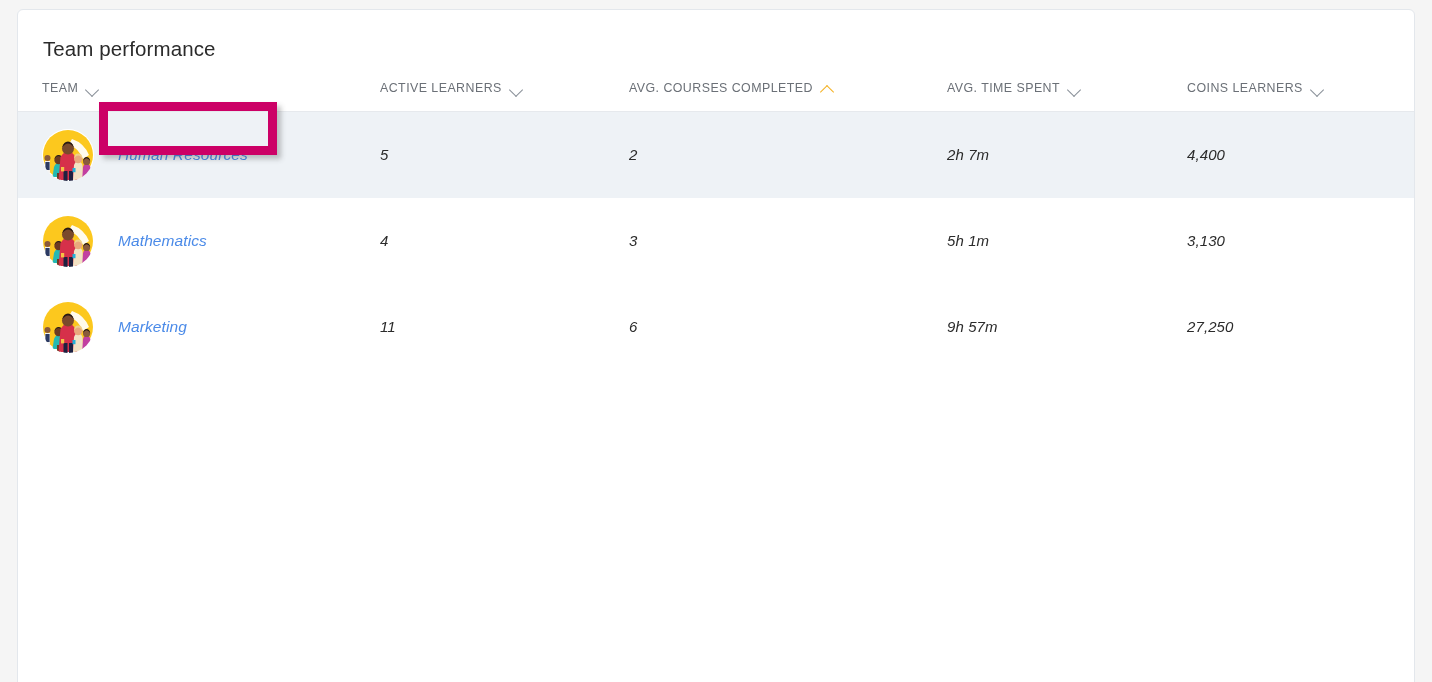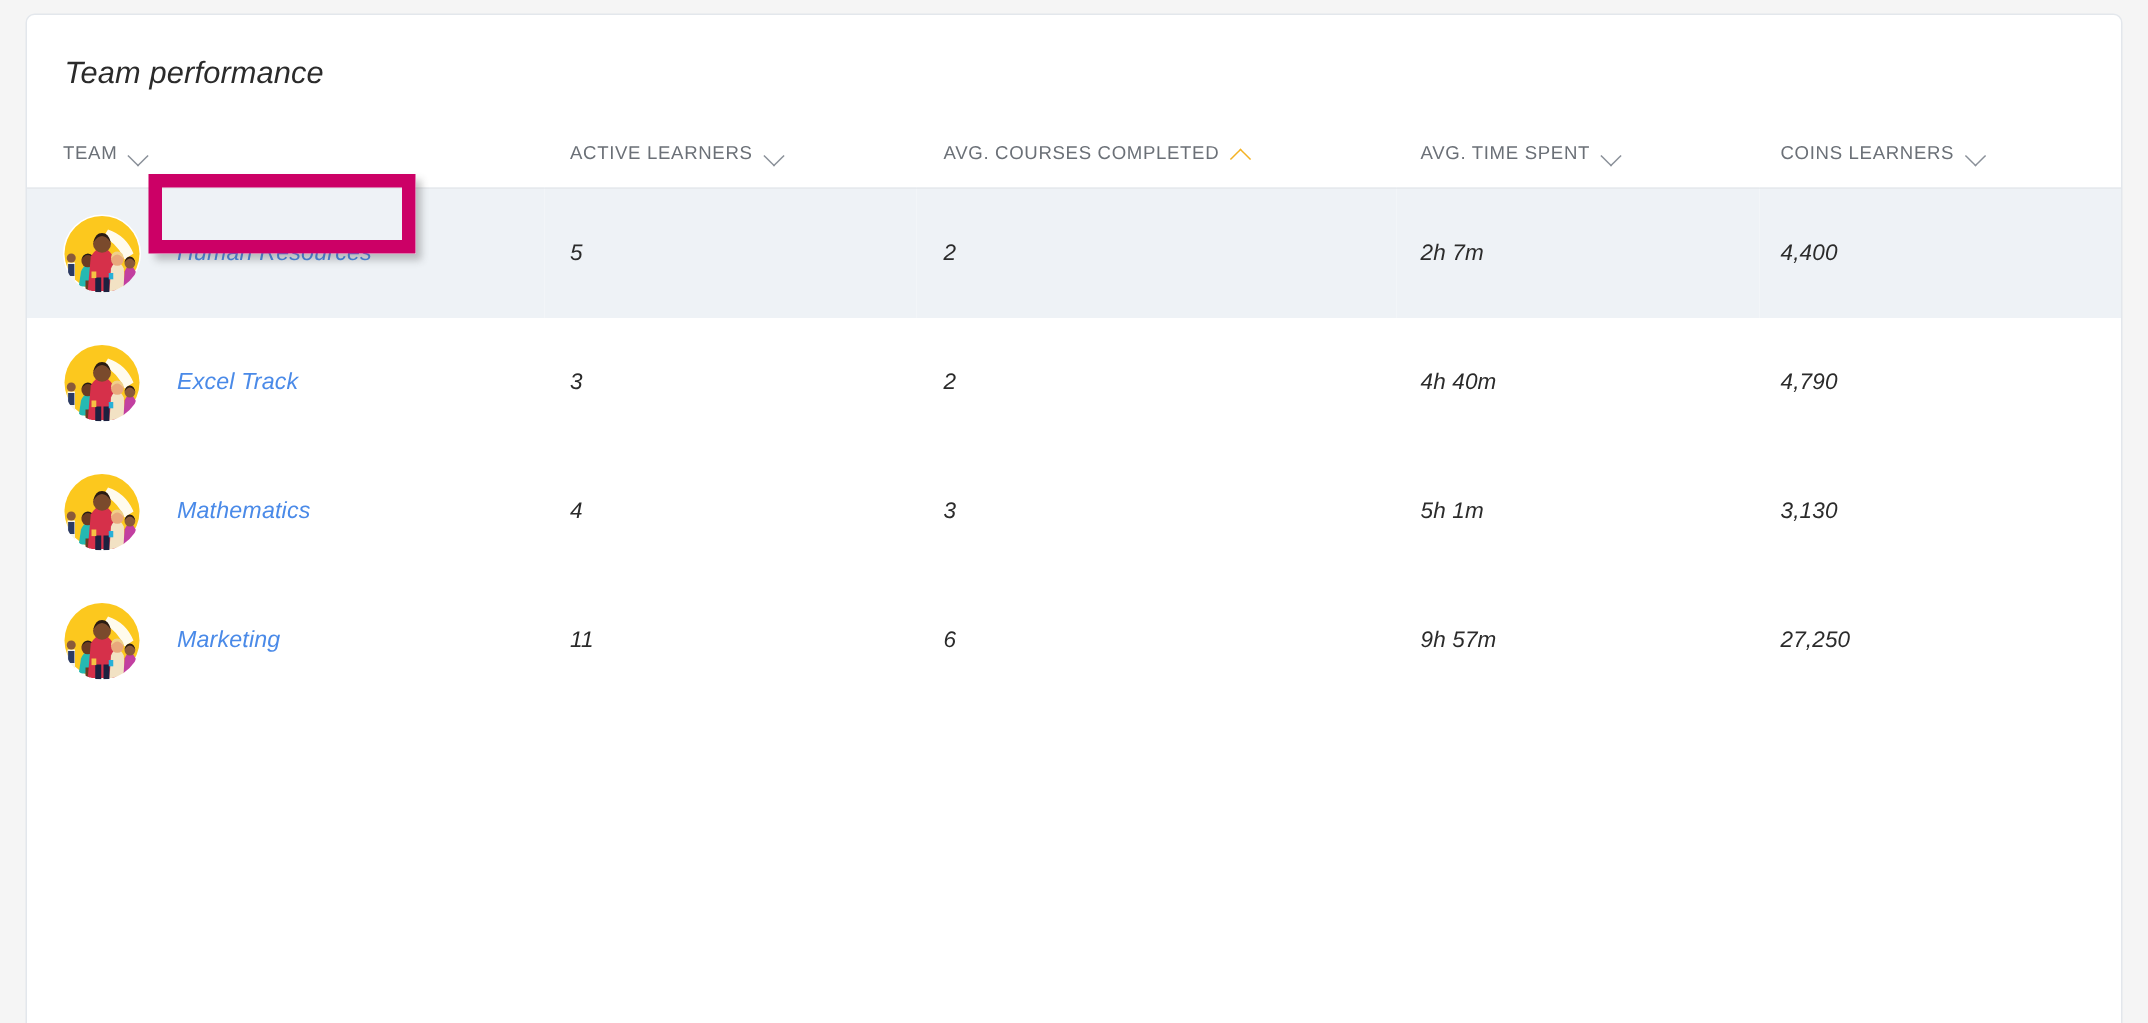--- a/index.html
+++ b/index.html
@@ -21,21 +21,20 @@
     height: 700px;
     background: #ffffff;
     border: 1px solid #e3e7ec;
     border-radius: 6px;
     box-sizing: border-box;
     overflow: hidden;
   }
 
   .card-head {
     padding: 26px 0 0 25px;
-    font-style: italic;
   }
 
   .card-title {
     font-size: 20.5px;
     color: #2b2b2b;
     font-weight: 400;
     letter-spacing: 0.1px;
     line-height: 26px;
   }
 
@@ -45,21 +44,21 @@
     font-weight: 400;
     margin-top: 8px;
     letter-spacing: 0.05px;
   }
 
   
   table.perf {
     border-collapse: collapse;
     width: 100%;
     table-layout: fixed;
-    margin-top: 33px;
+    margin-top: 19px;
   }
 
   table.perf col.c-team   { width: 345px; }
   table.perf col.c-active { width: 248px; }
   table.perf col.c-avg    { width: 320px; }
   table.perf col.c-time   { width: 242px; }
   table.perf col.c-coins  { width: 243px; }
 
   thead th {
     text-align: left;
@@ -233,36 +232,20 @@
                 </svg>
               </span>
               <span class="team-link">Human Resources</span>
               <span class="hl-box"></span>
             </div>
           </td>
           <td class="cell-active">5</td>
           <td class="cell-avg">2</td>
           <td class="cell-time">2h 7m</td>
           <td class="cell-coins">4,400</td>
-        </tr>
-        <tr>
-          <td class="cell-team">
-            <div class="team-cell">
-              <span class="avatar">
-                <svg width="52" height="52">
-                  <use href="#avatar-people"></use>
-                </svg>
-              </span>
-              <span class="team-link">Excel Track</span>
-            </div>
-          </td>
-          <td class="cell-active">3</td>
-          <td class="cell-avg">2</td>
-          <td class="cell-time">4h 40m</td>
-          <td class="cell-coins">4,790</td>
         </tr>
         <tr>
           <td class="cell-team">
             <div class="team-cell">
               <span class="avatar">
                 <svg width="52" height="52">
                   <use href="#avatar-people"></use>
                 </svg>
               </span>
               <span class="team-link">Mathematics</span>

